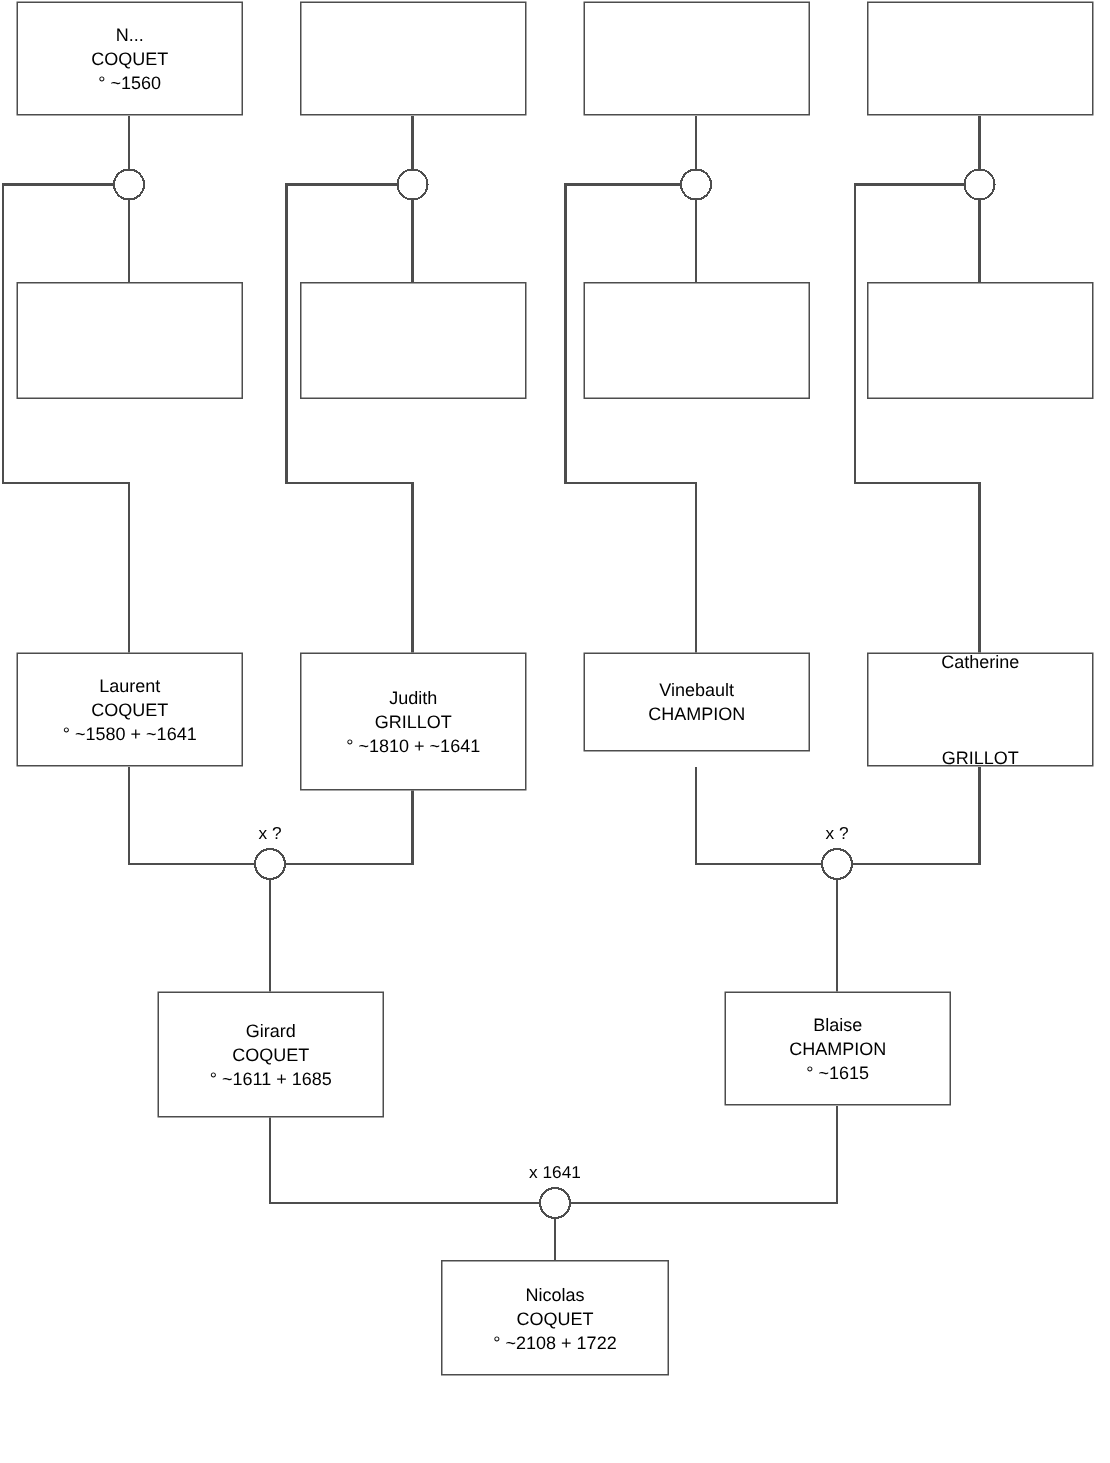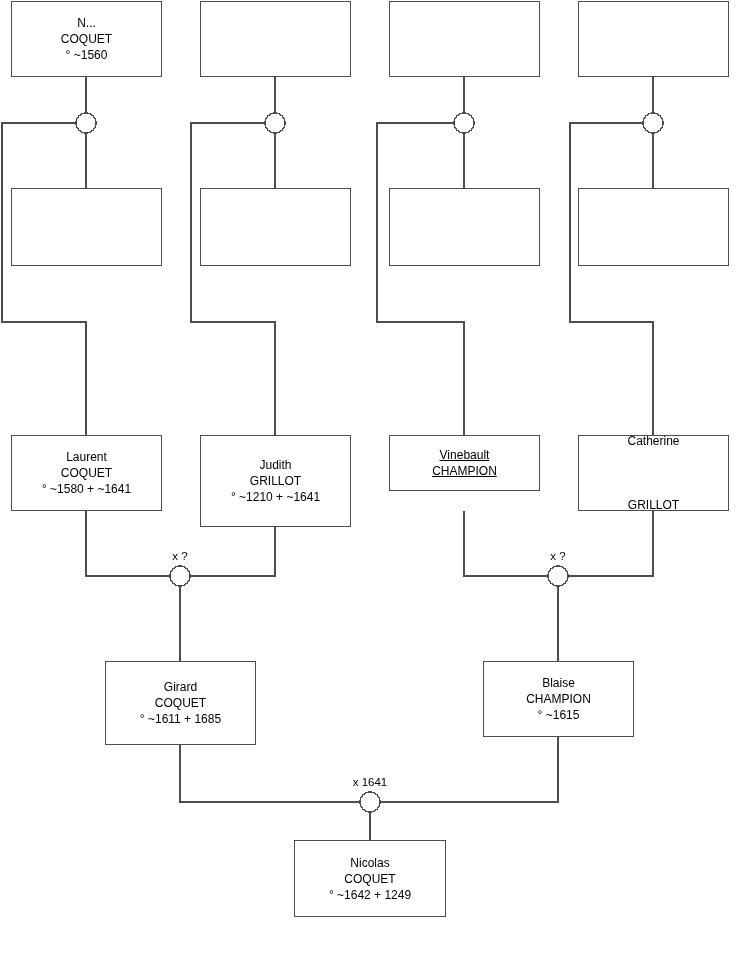--- a/index.html
+++ b/index.html
@@ -154,24 +154,24 @@
 
   <div class="node" style="left: 11px; top: 435px; width: 151px; height: 76px;">
     <span class="ln">Laurent</span>
     <span class="ln">COQUET</span>
     <span class="ln">° ~1580 + ~1641</span>
   </div>
 
   <div class="node" style="left: 200px; top: 435px; width: 151px; height: 92px;">
     <span class="ln">Judith</span>
     <span class="ln">GRILLOT</span>
-    <span class="ln">° ~1210 + ~1641</span>
-  </div>
-
-  <div class="node" style="left: 389px; top: 435px; width: 151px; height: 56px; text-decoration: underline;">
+    <span class="ln">° ~1810 + ~1641</span>
+  </div>
+
+  <div class="node" style="left: 389px; top: 435px; width: 151px; height: 66px;">
     <span class="ln">Vinebault</span>
     <span class="ln">CHAMPION</span>
 
   </div>
 
   <div class="node" style="left: 578px; top: 435px; width: 151px; height: 76px; gap: 48px;">
     <span class="ln">Catherine</span>
     <span class="ln">GRILLOT</span>
 
   </div>
@@ -184,20 +184,20 @@
 
   <div class="node" style="left: 483px; top: 661px; width: 151px; height: 76px; align-items: center;">
     <span class="ln">Blaise</span>
     <span class="ln">CHAMPION</span>
     <span class="ln">° ~1615</span>
   </div>
 
   <div class="node" style="left: 294px; top: 840px; width: 152px; height: 77px;">
     <span class="ln">Nicolas</span>
     <span class="ln">COQUET</span>
-    <span class="ln">° ~1642 + 1249</span>
+    <span class="ln">° ~2108 + 1722</span>
   </div>
 
   <div class="union-label" style="left: 180px; top: 550px;">x ?</div>
   <div class="union-label" style="left: 558px; top: 550px;">x ?</div>
   <div class="union-label" style="left: 370px; top: 776px;">x 1641</div>
 
 </div>
 
 </body></html>

